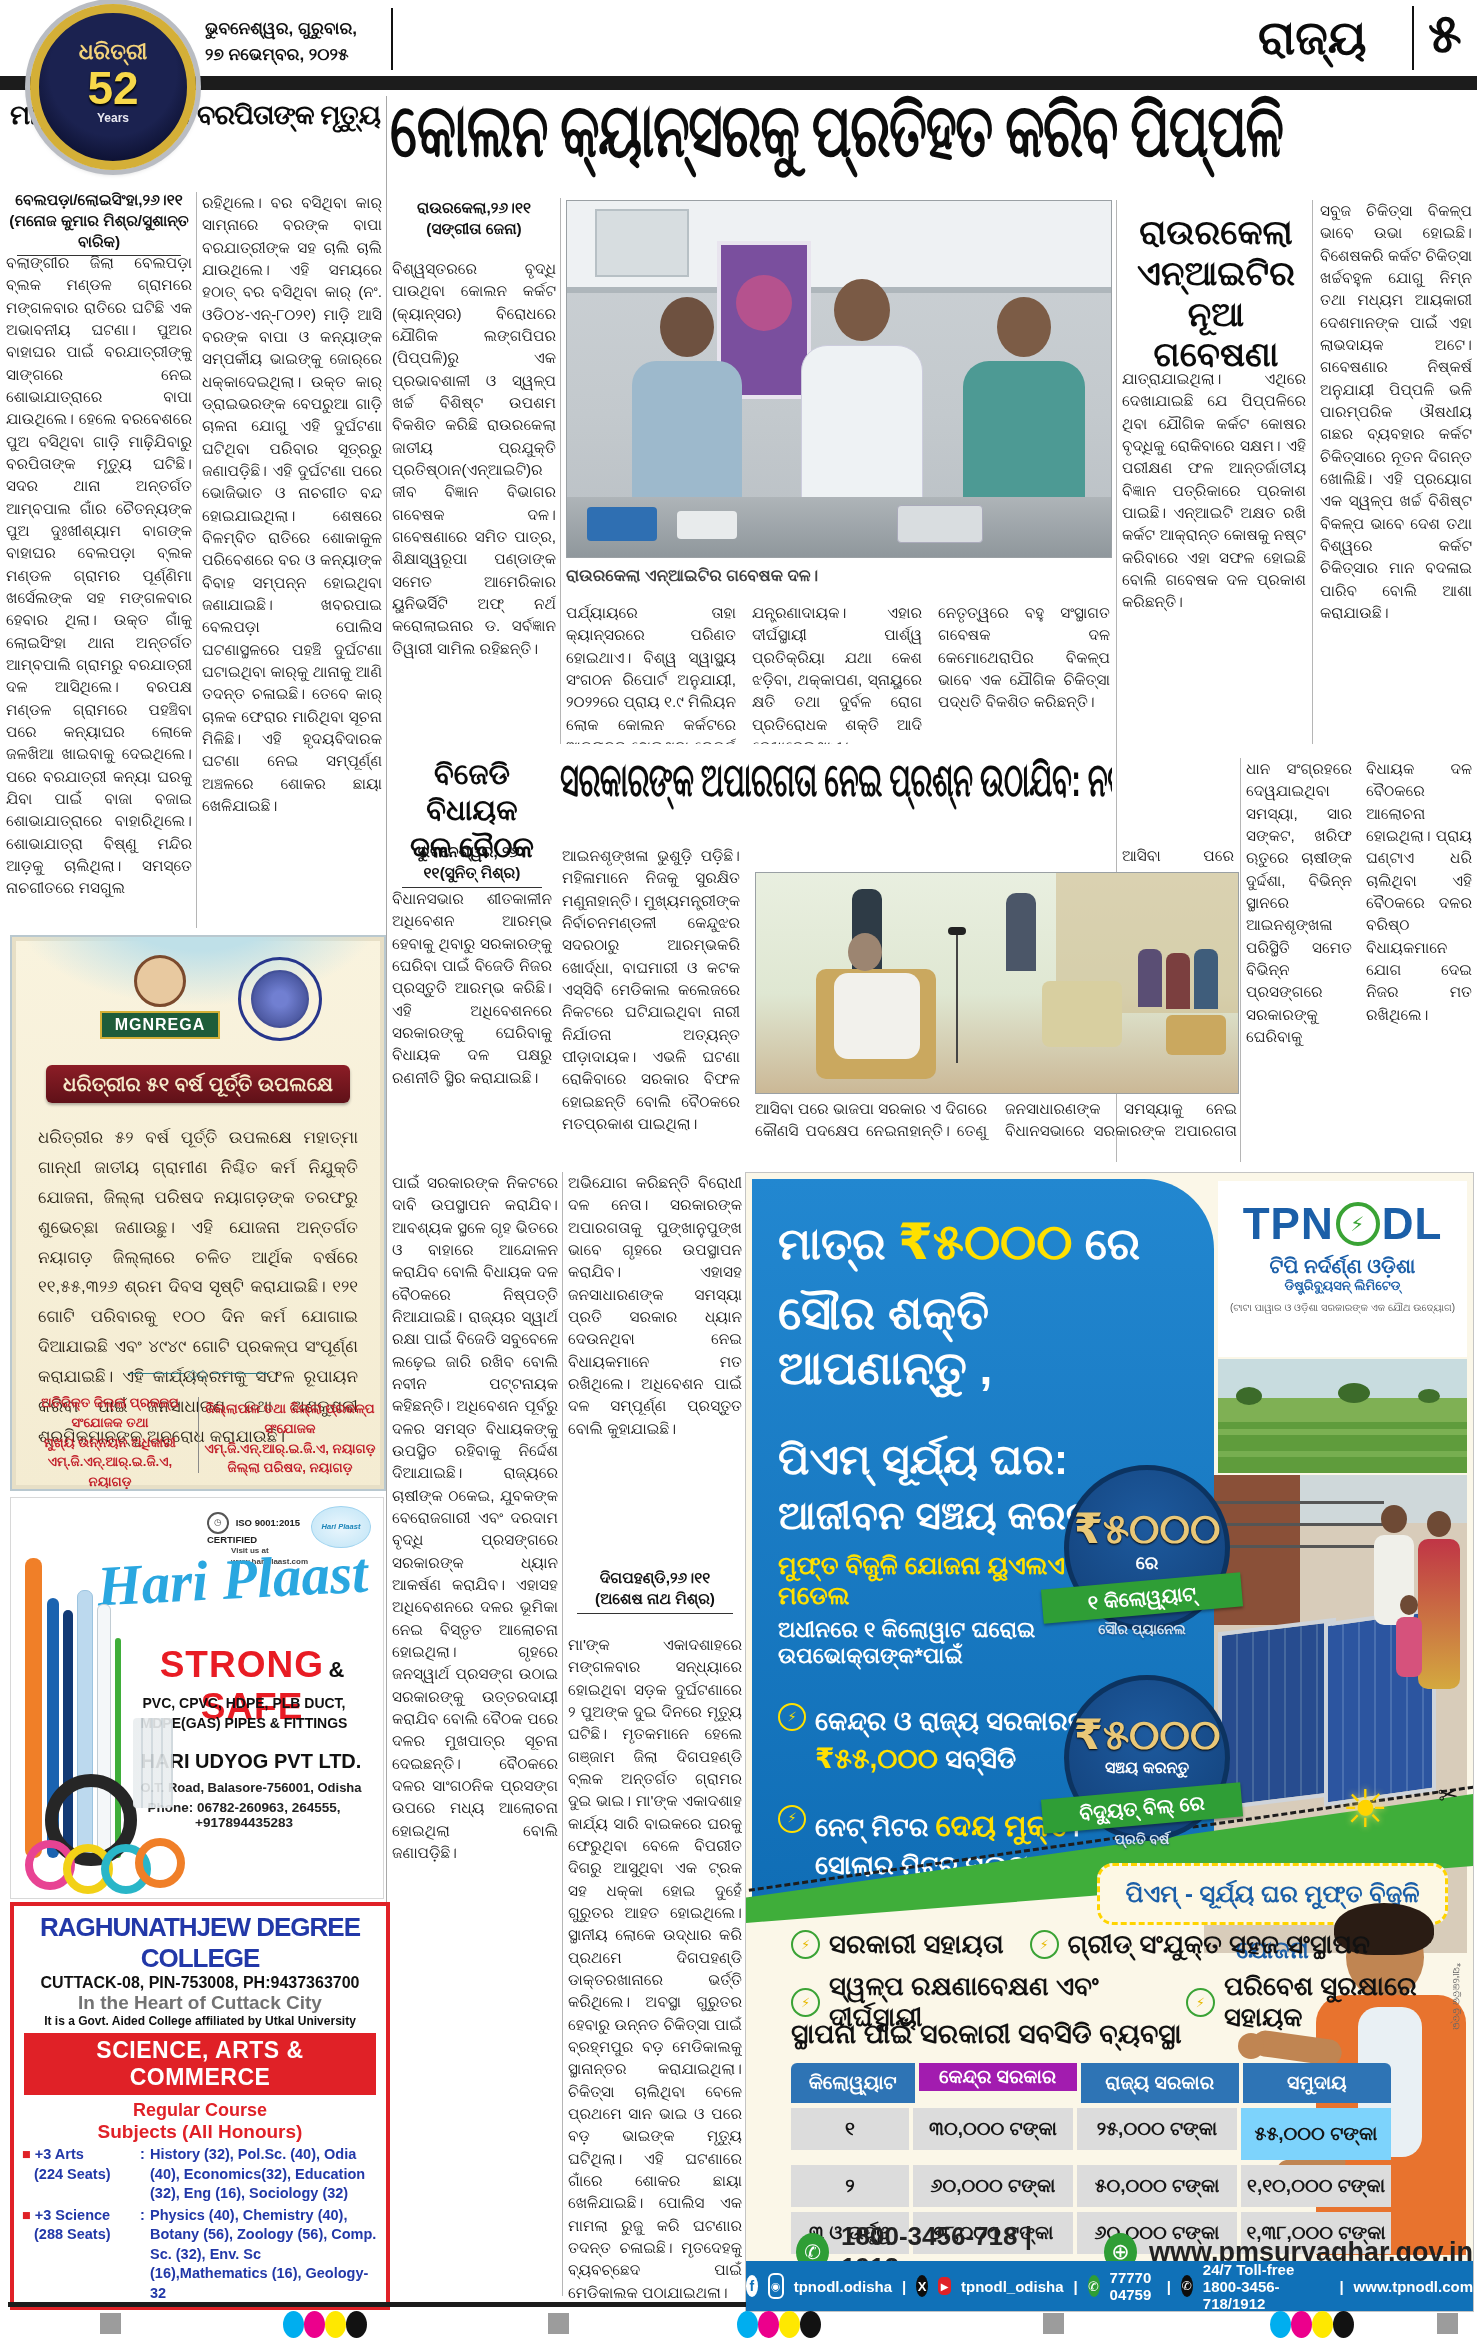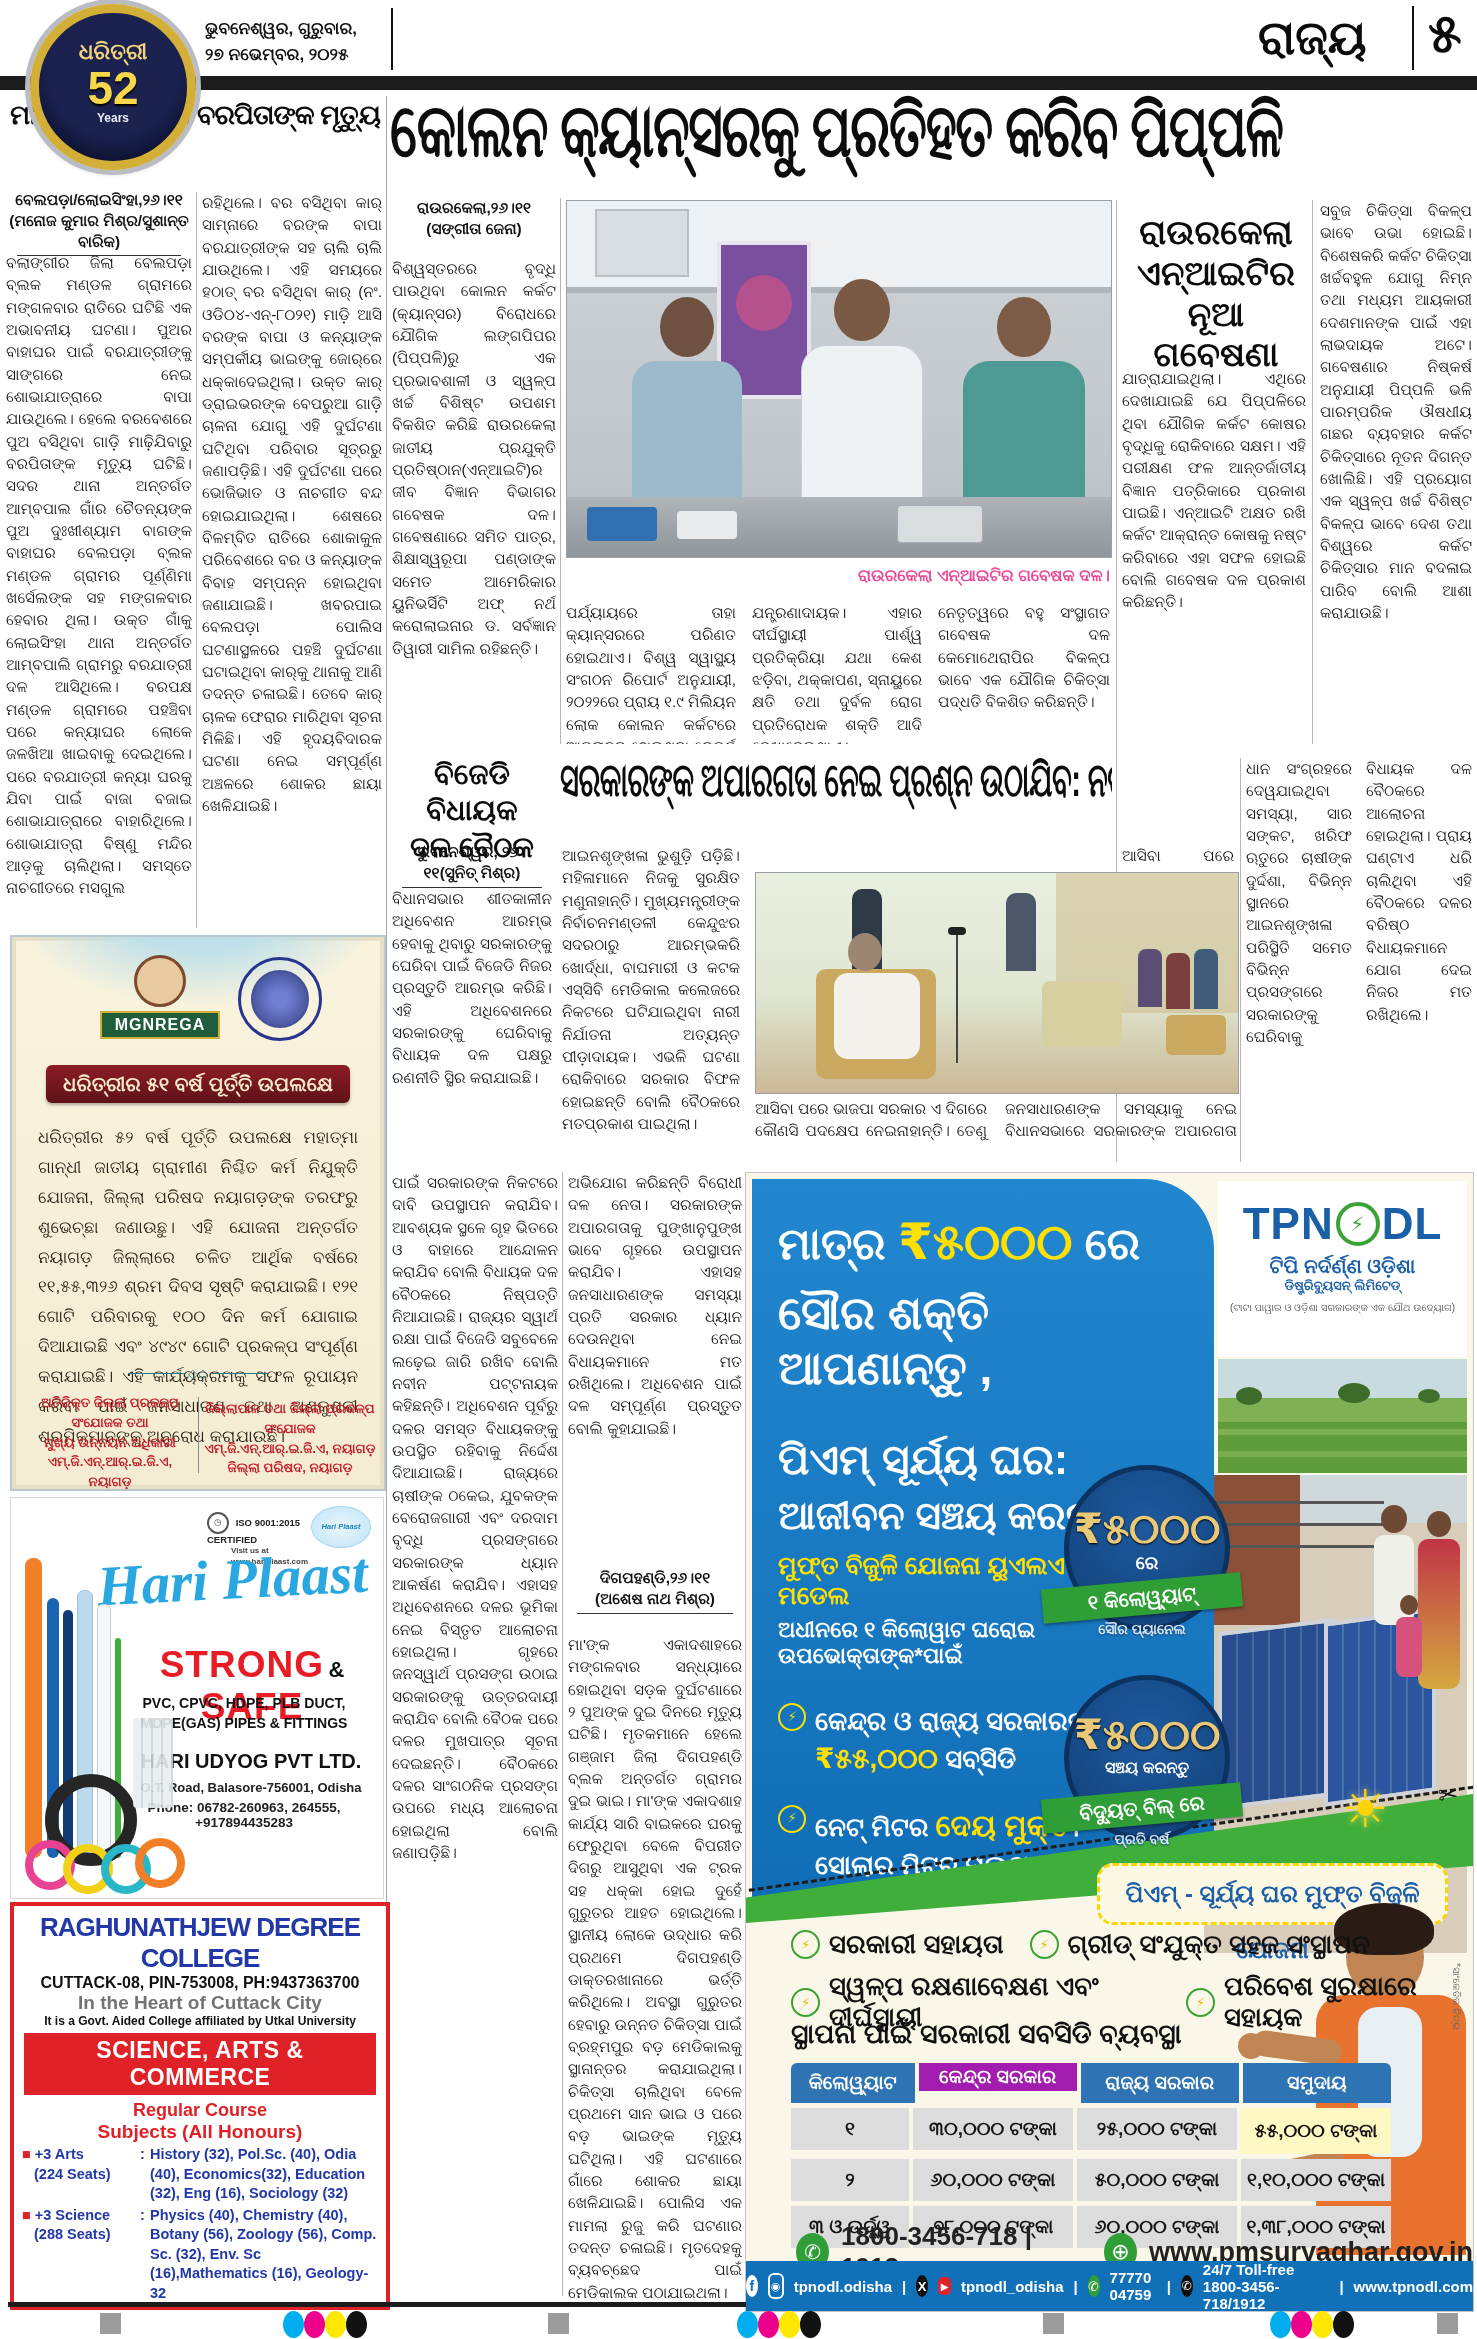--- a/index.html
+++ b/index.html
@@ -7,21 +7,21 @@
     font-family:"Liberation Sans","DejaVu Sans",sans-serif;color:#141414;overflow:hidden}
   .abs{position:absolute}
   .b{font-weight:bold}
   .ctr{text-align:center}
   .jt{text-align:justify;font-size:15.3px;line-height:1.46;color:#181818;overflow:hidden;word-break:break-word}
   .dlb{font-weight:bold;font-size:15.4px;text-align:center;line-height:1.35;color:#111}
   .rule{border-bottom:1.6px solid #333;width:88%;margin:3px auto 0 auto}
   .vl{position:absolute;width:1px;background:#b5b5b5}
   .hx{overflow:hidden}
   .hx>span{display:inline-block;white-space:nowrap;transform-origin:0 50%;font-weight:bold;color:#0c0c0c}
-  .cap{font-size:16.5px;font-weight:bold;text-align:right;color:#ec4899}
+  .cap{font-size:16.5px;font-weight:bold;text-align:left;color:#404040}
   .bolt{display:inline-flex;width:24px;height:24px;border-radius:50%;border:2.5px solid #ffe000;color:#ffe000;
     align-items:center;justify-content:center;font-size:13px;margin-right:9px;vertical-align:-4px;flex:none}
   .boltg{display:inline-flex;width:25px;height:25px;border-radius:50%;border:2.5px solid #3aa335;color:#e7b800;
     align-items:center;justify-content:center;font-size:13px;margin-right:9px;vertical-align:-4px;flex:none}
   .tcell{display:flex;align-items:center;justify-content:center;font-weight:bold}
   .regsq{position:absolute;width:21px;height:21px;background:#9c9c9c;top:2313px}
   .cmyk{position:absolute;display:flex;top:2311px}
   .cmyk i{width:21px;height:27px;border-radius:50%;display:block}
   .sigcol{font-size:13.2px;font-weight:bold;color:#c21f2a;text-align:center;line-height:1.5}
 </style>
@@ -371,21 +371,21 @@
       <div style="display:flex;gap:4px">
         <div class="tcell" style="width:125px;height:40px;background:#2e74b5;color:#fff;font-size:19px;border-radius:6px 0 0 0">କିଲୋୱ୍ୟାଟ</div>
         <div class="tcell" style="width:160px;height:28px;background:#a21caf;color:#fff;font-size:19px">କେନ୍ଦ୍ର ସରକାର</div>
         <div class="tcell" style="width:160px;height:40px;background:#2e74b5;color:#fff;font-size:19px">ରାଜ୍ୟ ସରକାର</div>
         <div class="tcell" style="width:150px;height:40px;background:#2e74b5;color:#fff;font-size:19px;border-radius:0 6px 0 0">ସମୁଦାୟ</div>
       </div>
       <div style="display:flex;gap:4px;margin-top:5px">
         <div class="tcell" style="width:118px;height:42px;background:#dcdcdc;font-size:19px">୧</div>
         <div class="tcell" style="width:160px;height:42px;background:#dcdcdc;font-size:19px">୩୦,୦୦୦ ଟଙ୍କା</div>
         <div class="tcell" style="width:160px;height:42px;background:#dcdcdc;font-size:19px">୨୫,୦୦୦ ଟଙ୍କା</div>
-        <div class="tcell" style="width:150px;height:46px;background:#fef9c3;font-size:19px">୫୫,୦୦୦ ଟଙ୍କା</div>
+        <div class="tcell" style="width:150px;height:52px;background:#7dd3fc;font-size:19px">୫୫,୦୦୦ ଟଙ୍କା</div>
       </div>
       <div style="display:flex;gap:4px;margin-top:5px">
         <div class="tcell" style="width:118px;height:42px;background:#dcdcdc;font-size:19px">୨</div>
         <div class="tcell" style="width:160px;height:42px;background:#dcdcdc;font-size:19px">୬୦,୦୦୦ ଟଙ୍କା</div>
         <div class="tcell" style="width:160px;height:42px;background:#dcdcdc;font-size:19px">୫୦,୦୦୦ ଟଙ୍କା</div>
         <div class="tcell" style="width:150px;height:42px;background:#dcdcdc;font-size:19px">୧,୧୦,୦୦୦ ଟଙ୍କା</div>
       </div>
       <div style="display:flex;gap:4px;margin-top:5px">
         <div class="tcell" style="width:118px;height:42px;background:#dcdcdc;font-size:19px">୩ ଓ ଉର୍ଦ୍ଧ୍ୱ</div>
         <div class="tcell" style="width:160px;height:42px;background:#dcdcdc;font-size:19px">୭୮,୦୦୦ ଟଙ୍କା</div>

